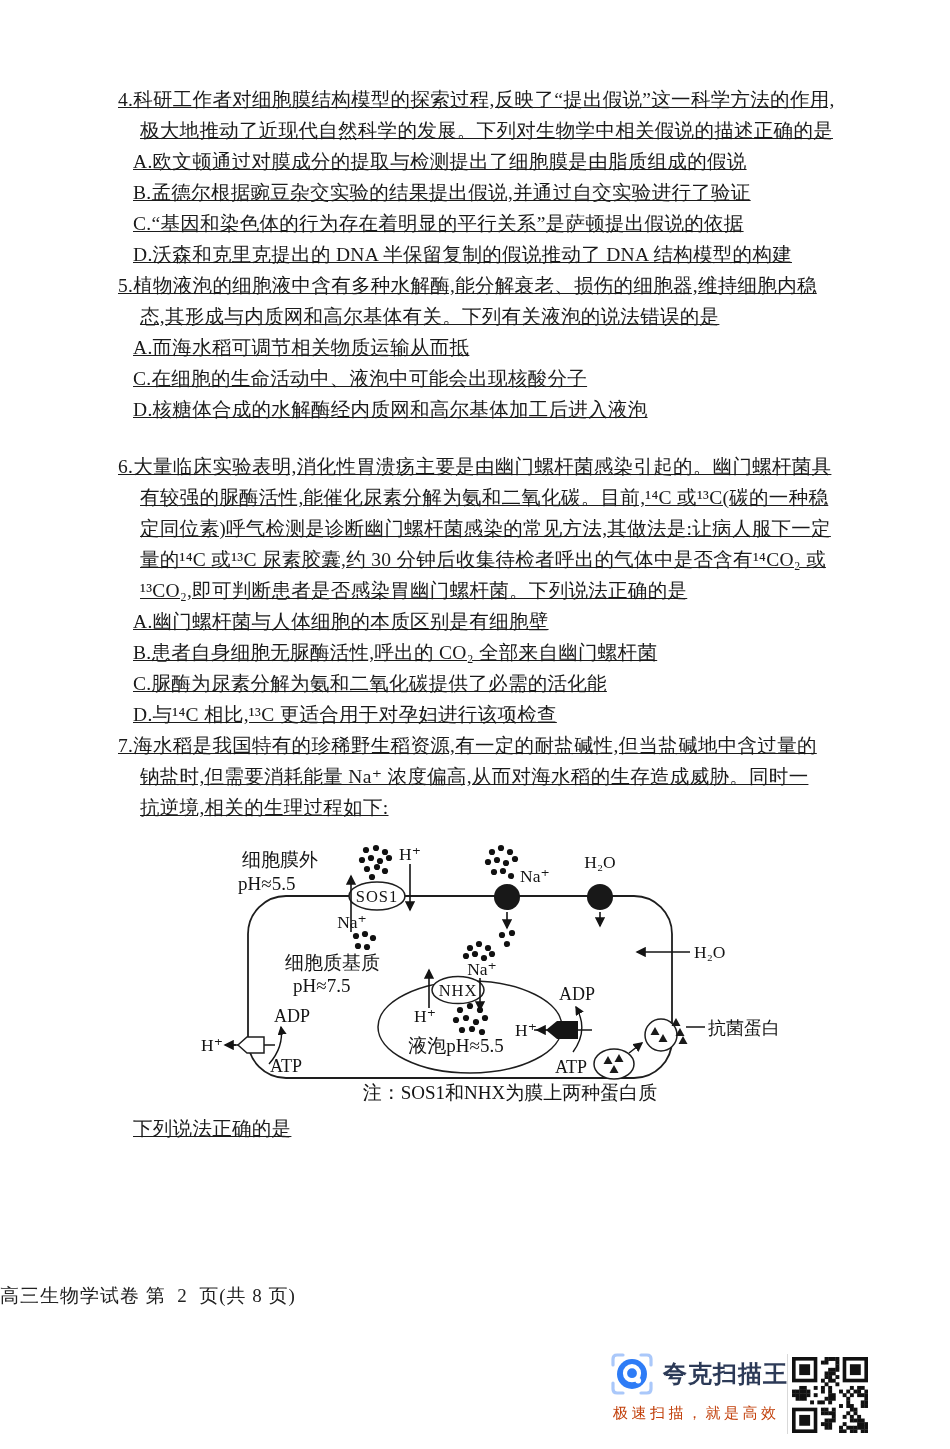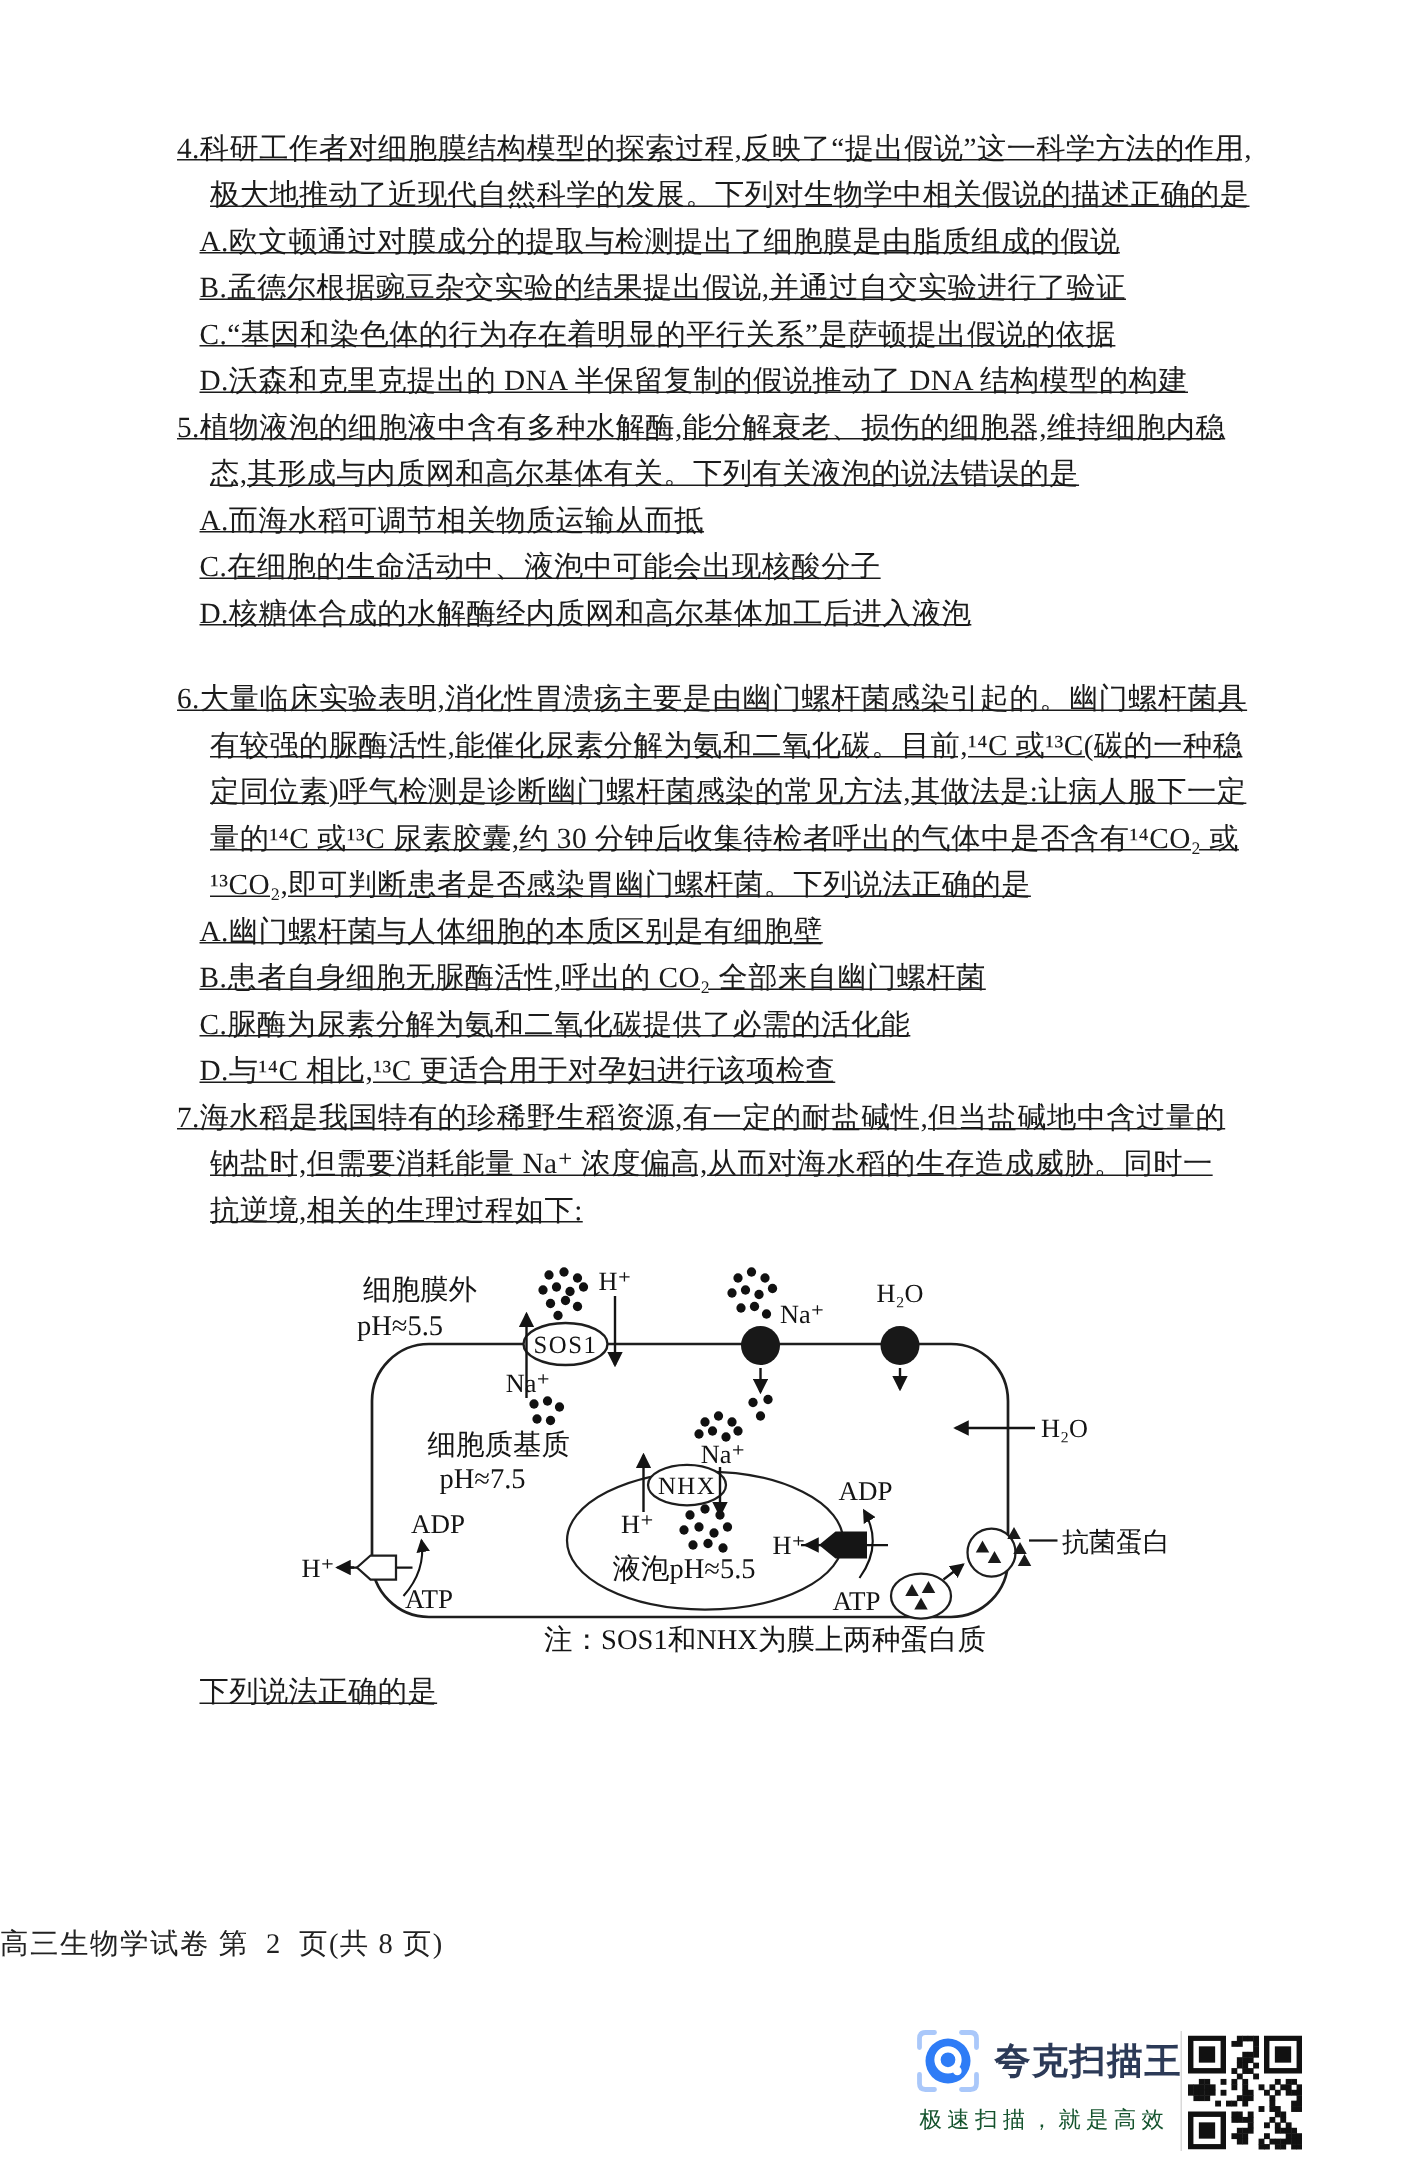--- a/index.html
+++ b/index.html
@@ -16,21 +16,21 @@
   #diagram{position:absolute;left:130px;top:840px;}
   #diagram text{fill:#141414;font-family:"Liberation Serif","DejaVu Serif",serif;}
   .footer{
     position:absolute;left:0;top:1283px;width:950px;
     font-size:19px;letter-spacing:1px;white-space:pre;color:#222;
   }
   .brand{position:absolute;left:596px;top:1351px;width:320px;height:90px;
     font-family:"Liberation Sans","DejaVu Sans",sans-serif;margin-left:13px;}
   .brand-row{display:flex;align-items:center;gap:8px;}
   .brand-name{font-size:24px;font-weight:700;color:#2c3a57;letter-spacing:1px;}
-  .brand-tagline{margin-top:7px;margin-left:4px;font-size:15px;color:#14532d;letter-spacing:3.5px;white-space:nowrap;}
+  .brand-tagline{margin-top:7px;margin-left:4px;font-size:15px;color:#c2410c;letter-spacing:3.5px;white-space:nowrap;}
   .brand-divider{position:absolute;left:178px;top:3px;width:1px;height:80px;background:#d9d9d9;}
   .qr{position:absolute;left:183px;top:6px;width:76px;height:76px;background:#fff;}
 </style>
 </head>
 <body>
 
 <div id="paper">
 
   <div class="q" style="top:84px">
     <div class="stem">

